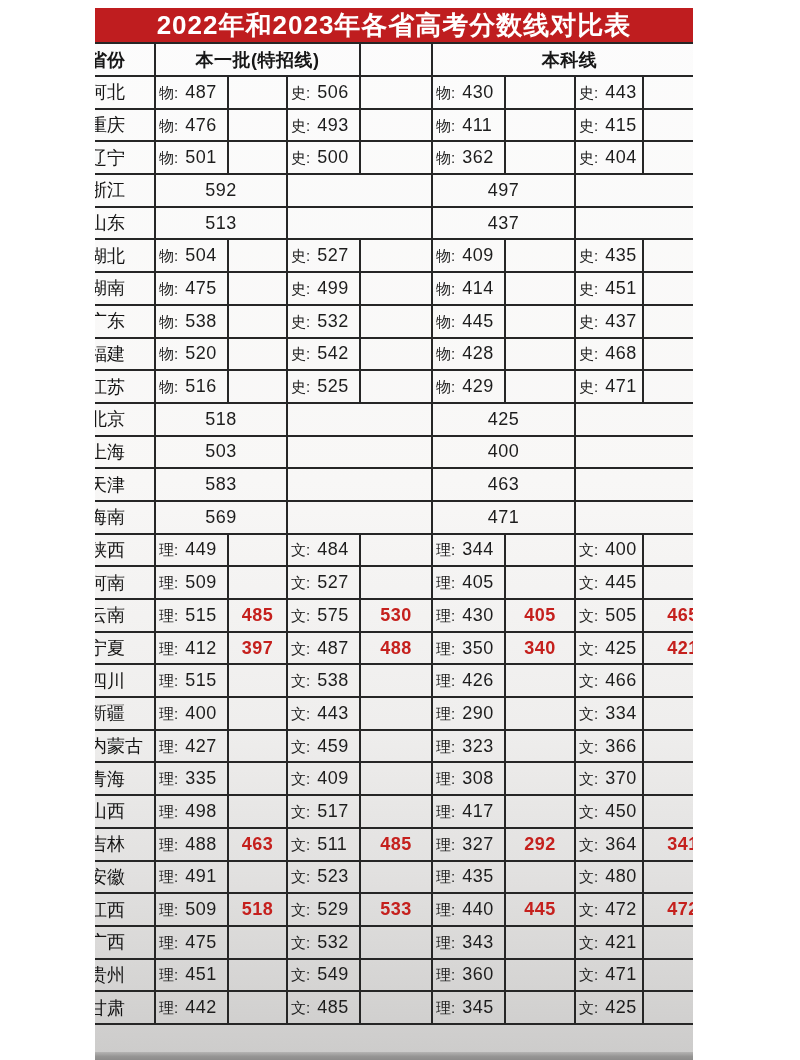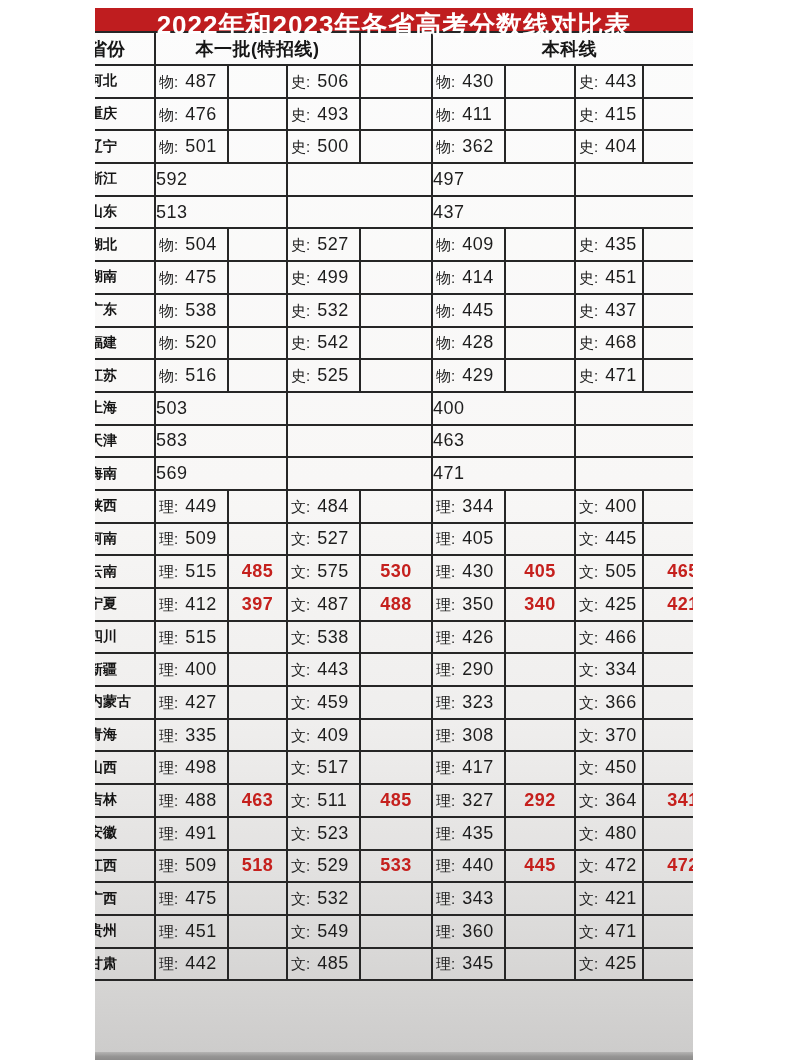--- a/index.html
+++ b/index.html
@@ -7,47 +7,47 @@
     width:800px;height:1060px;overflow:hidden;background:#ffffff;
     font-family:"Liberation Sans","DejaVu Sans",sans-serif;
     position:relative;
   }
   .photo{
     position:absolute;left:95px;top:8px;width:598px;height:1052px;
     overflow:hidden;
     background:linear-gradient(180deg,#fcfcfc 0%,#f8f7f6 45%,#efeeed 68%,#e2e1e0 82%,#d5d4d3 93%,#cccbca 100%);
   }
   .titlebar{
-    height:23px;line-height:34px;text-align:center;
+    height:34px;line-height:34px;text-align:center;
     color:#ffffff;font-weight:bold;font-size:26px;letter-spacing:1px;
     white-space:nowrap;
   }
   table{border-collapse:collapse;table-layout:fixed;width:628px;}
   th,td{
     border:2px solid #262626;padding:0;overflow:hidden;white-space:nowrap;
     vertical-align:middle;
   }
   thead tr{height:33px;}
   tbody tr{height:32.7px;}
   th{font-size:18px;font-weight:bold;color:#161616;background:transparent;}
   th.hdr-main{letter-spacing:0.5px;margin-left:20px;}
   th.hdr-right{padding-right:36px;padding-left:20px;}
   td.prov{
-    border-left:none;position:relative;font-weight:bold;font-size:14px;color:#141414;
+    border-left:none;position:relative;font-weight:normal;font-size:18px;color:#141414;
   }
   td.prov .pname, th.prov-h .pname{
     position:absolute;left:-6px;top:50%;transform:translateY(-50%);
     white-space:nowrap;letter-spacing:0px;
   }
   th.prov-h{border-left:none;position:relative;margin-top:20px;}
   td.val{text-align:left;padding-left:3px;font-size:18px;color:#1d1d1d;}
   td.val .pfx{font-size:15px;color:#222222;margin-right:7px;}
   td.val .num{font-size:18px;font-weight:500;letter-spacing:0.5px;}
   td.chg{text-align:center;font-weight:bold;font-size:18px;color:var(--chg-color,#c5201d);letter-spacing:0.5px;}
-  td.mval{text-align:left;font-size:18px;font-weight:500;color:#1d1d1d;letter-spacing:0.5px;}
+  td.mval{text-align:center;font-size:18px;font-weight:500;color:#1d1d1d;letter-spacing:0.5px;}
   td.gap{}
   .bottom-band{
     position:absolute;left:0;bottom:0;width:100%;height:8px;
     background:linear-gradient(180deg,#b5b4b3 0%,#969594 55%,#8d8c8b 100%);
   }
 </style>
 </head>
 <body>
 
 <div class="photo">
@@ -192,20 +192,29 @@
           <td class="chg"></td>
           <td class="val"><span class="pfx">史:</span><span class="num">525</span></td>
           <td class="chg"></td>
           <td class="val"><span class="pfx">物:</span><span class="num">429</span></td>
           <td class="chg"></td>
           <td class="val"><span class="pfx">史:</span><span class="num">471</span></td>
           <td class="chg"></td>
         </tr>
         <tr>
           <td class="prov">
+            <span class="pname">北京</span>
+          </td>
+          <td class="mval" colspan="2">518</td>
+          <td class="gap" colspan="2"></td>
+          <td class="mval" colspan="2">425</td>
+          <td class="gap" colspan="2"></td>
+        </tr>
+        <tr>
+          <td class="prov">
             <span class="pname">上海</span>
           </td>
           <td class="mval" colspan="2">503</td>
           <td class="gap" colspan="2"></td>
           <td class="mval" colspan="2">400</td>
           <td class="gap" colspan="2"></td>
         </tr>
         <tr>
           <td class="prov">
             <span class="pname">天津</span>

